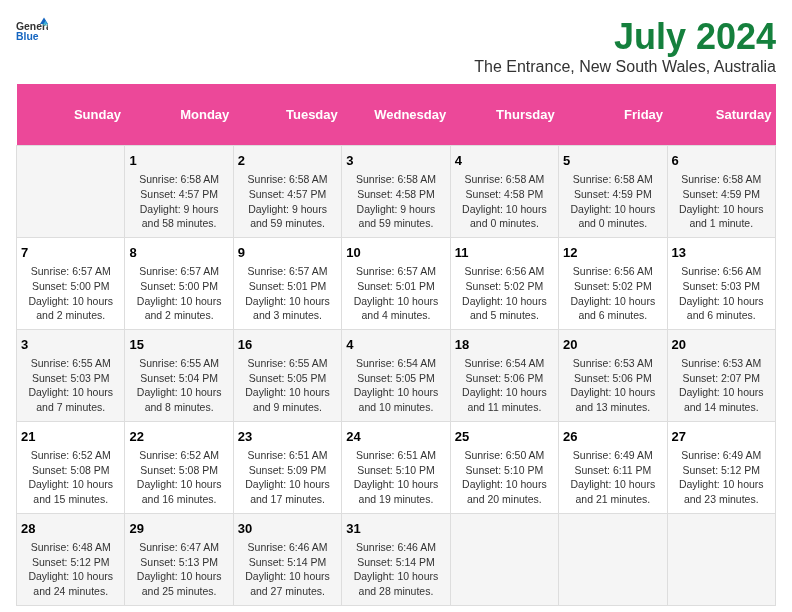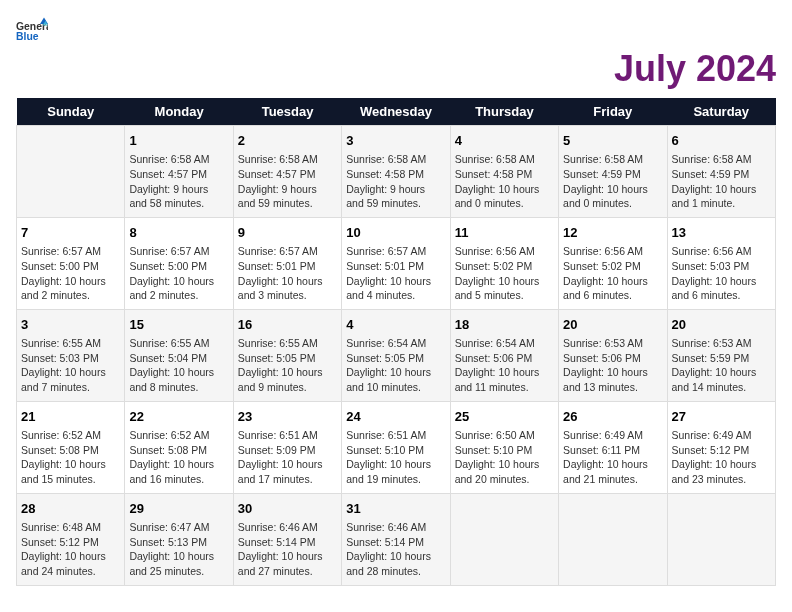--- a/index.html
+++ b/index.html
@@ -24,37 +24,36 @@
     .logo-icon {
       width: 32px;
       height: 32px;
     }
     .title-area {
       text-align: right;
     }
     .main-title {
       font-size: 36px;
       font-weight: bold;
-      color: #701a75;
-      margin-top: 32px;
+      color: #15803d;
     }
     .subtitle {
       font-size: 16px;
       color: #333;
     }
     table {
       width: 100%;
       border-collapse: collapse;
       font-size: 11px;
     }
     thead th {
-      background-color: #0f172a;
+      background-color: #ec4899;
       color: #fff;
-      padding: 6px 4px;
-      text-align: center;
+      padding: 23px 4px;
+      text-align: right;
       font-size: 13px;
       font-weight: bold;
     }
     tbody tr {
       vertical-align: top;
     }
     tbody tr:nth-child(odd) {
       background-color: #f5f5f5;
     }
     tbody tr:nth-child(even) {
@@ -68,36 +67,38 @@
     }
     .day-number {
       font-weight: bold;
       font-size: 13px;
       display: block;
       margin-bottom: 2px;
     }
     .day-info {
       color: #333;
       font-size: 10.5px;
+      text-align: center;
     }
   </style>
 </head>
 <body>
 
 <div class="header-area">
   <div class="logo">
     <svg class="logo-icon" viewBox="0 0 40 40" xmlns="http://www.w3.org/2000/svg">
     <text x="0" y="17" font-size="13" font-weight="bold" fill="#333">General</text>
     <text x="0" y="30" font-size="13" font-weight="bold" fill="#1565c0">Blue</text>
     <polygon points="35,2 40,10 30,10" fill="#1565c0"></polygon>
     <polygon points="37,6 40,12 33,12" fill="#4dd0e1" opacity="0.7"></polygon>
   </svg>
   </div>
   <div class="title-area">
     <div class="main-title">July 2024</div>
+    <div class="subtitle">The Entrance, New South Wales, Australia</div>
   </div>
 </div>
 
 <table>
   <thead>
     <tr>
     <th>Sunday</th>
         <th>Monday</th>
         <th>Tuesday</th>
         <th>Wednesday</th>
@@ -281,21 +282,21 @@
             <div>Sunrise: 6:53 AM</div>
             <div>Sunset: 5:06 PM</div>
             <div>Daylight: 10 hours</div>
             <div>and 13 minutes.</div>
           </div>
         </td>
         <td>
           <span class="day-number">20</span>
           <div class="day-info">
             <div>Sunrise: 6:53 AM</div>
-            <div>Sunset: 5:59 PM</div>
+            <div>Sunset: 2:07 PM</div>
             <div>Daylight: 10 hours</div>
             <div>and 14 minutes.</div>
           </div>
         </td>
       </tr>
       <tr>
         <td>
           <span class="day-number">21</span>
           <div class="day-info">
             <div>Sunrise: 6:52 AM</div>

